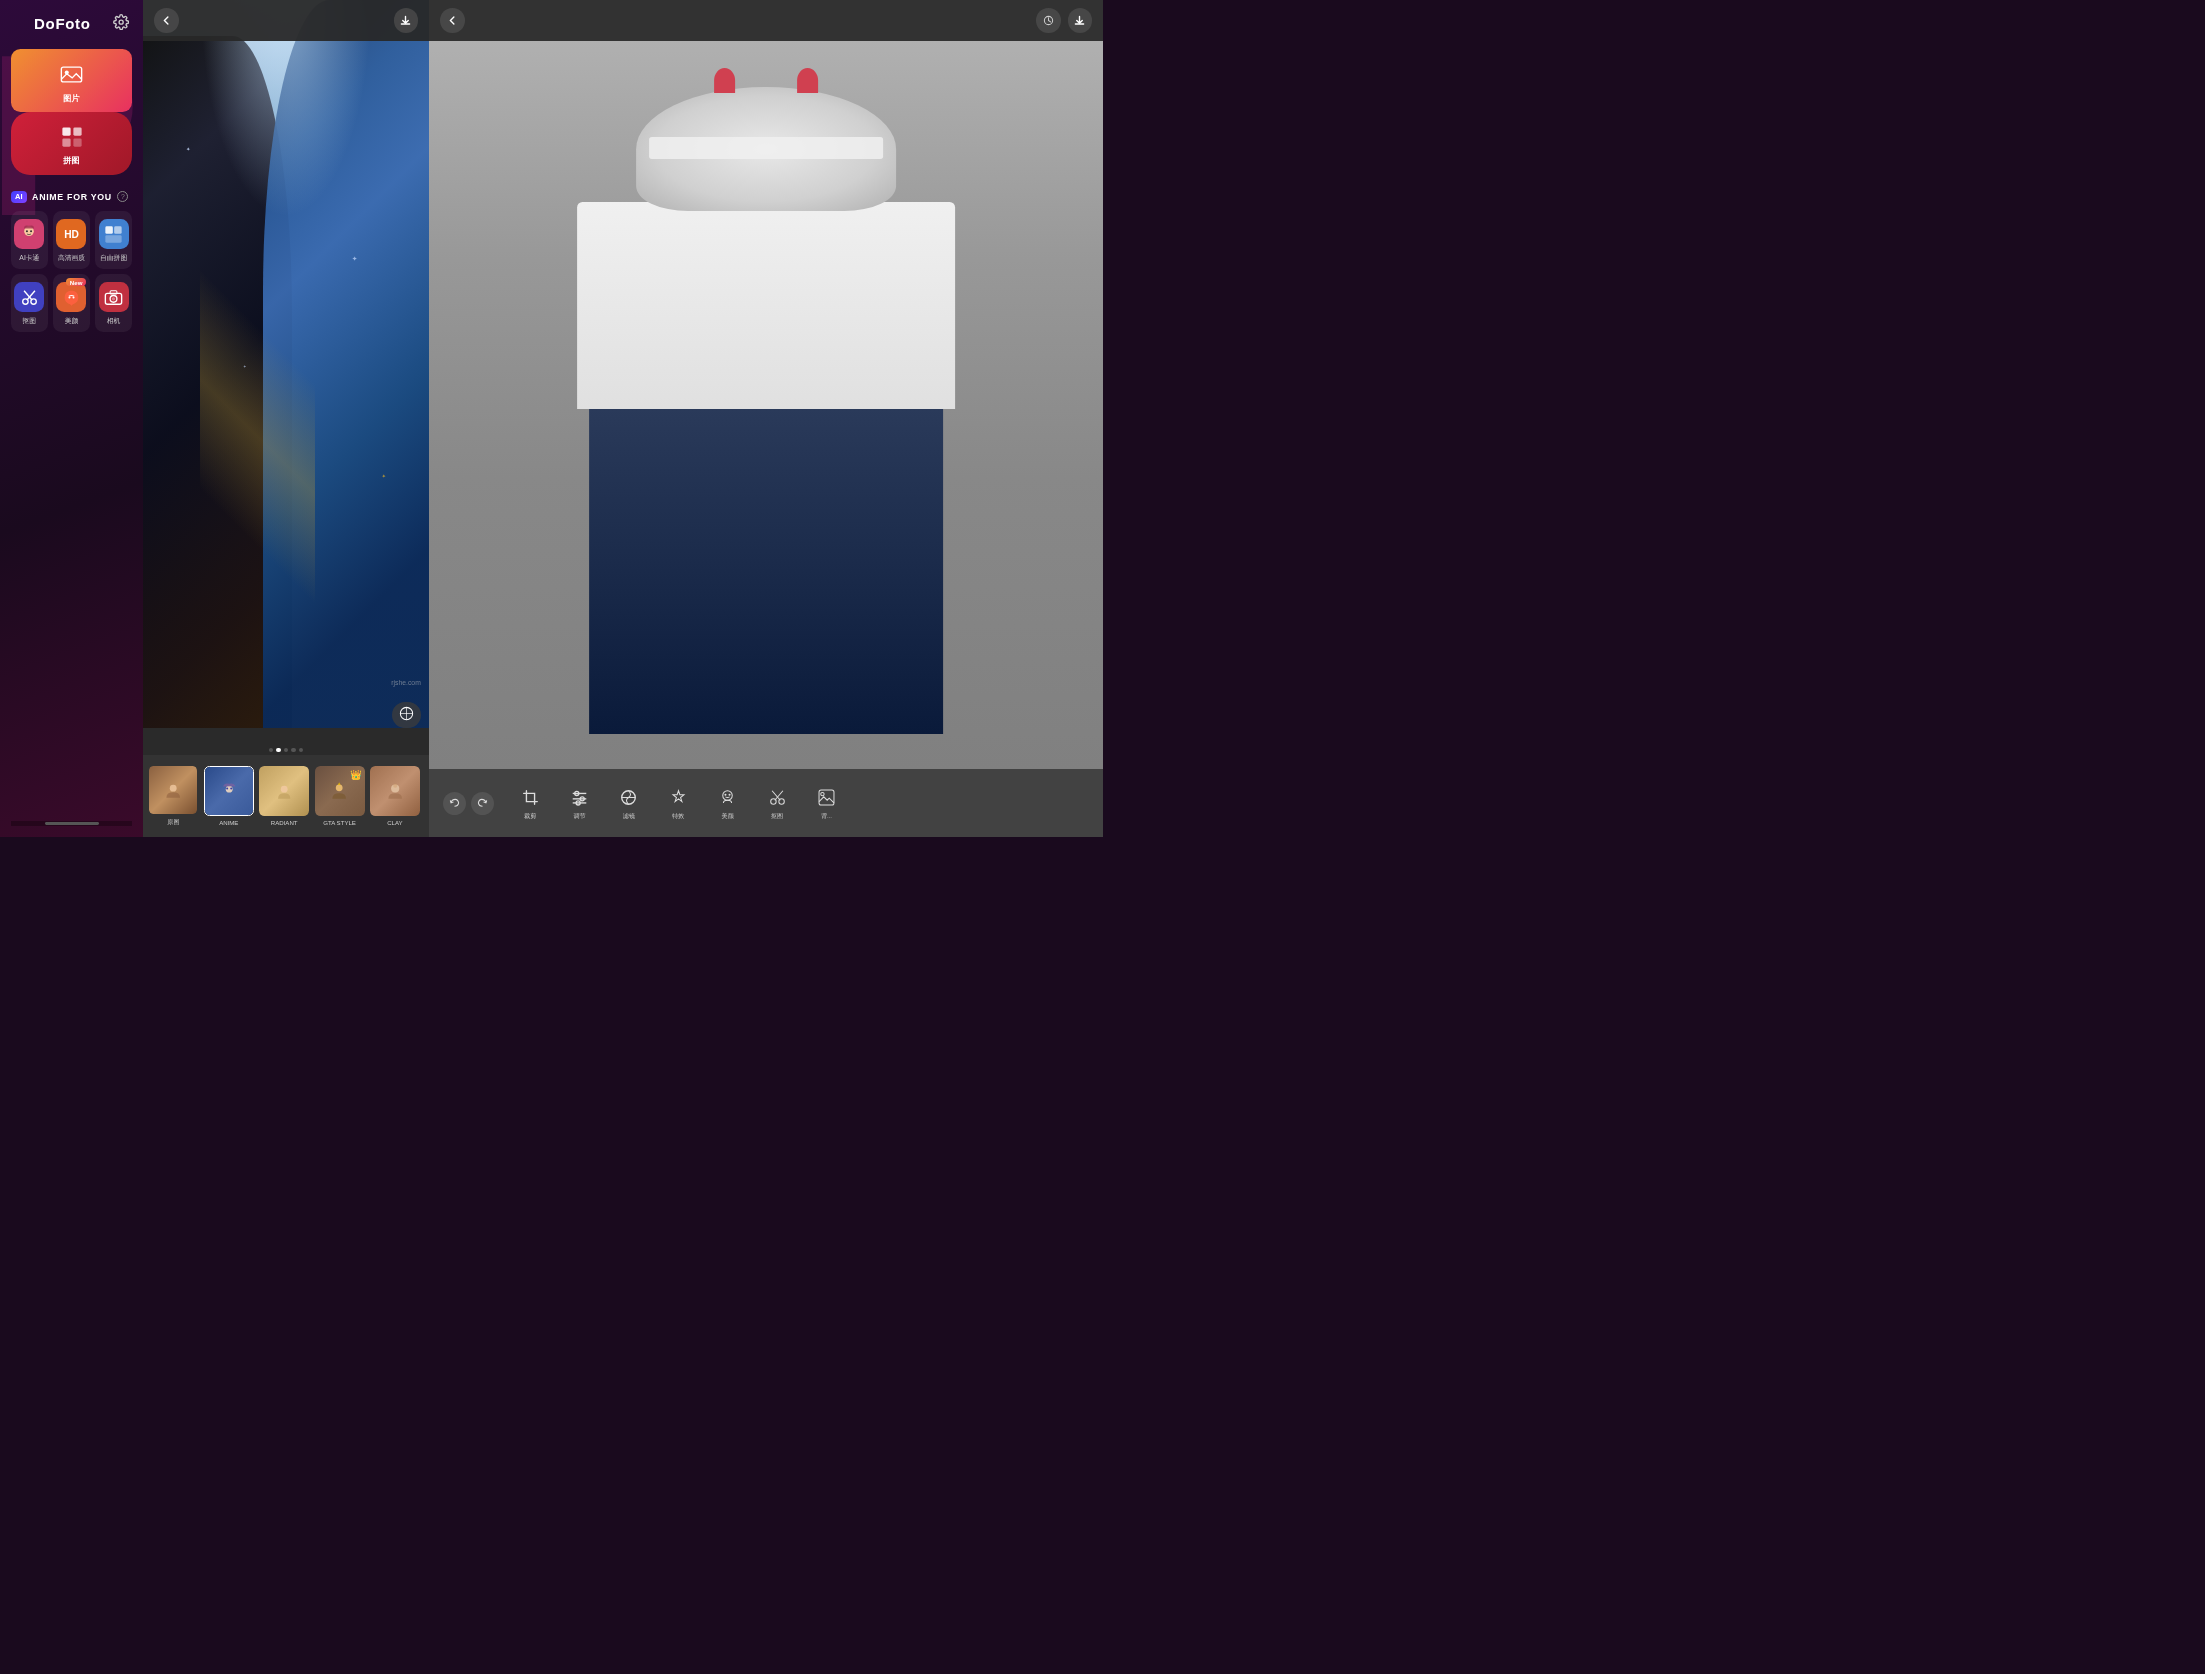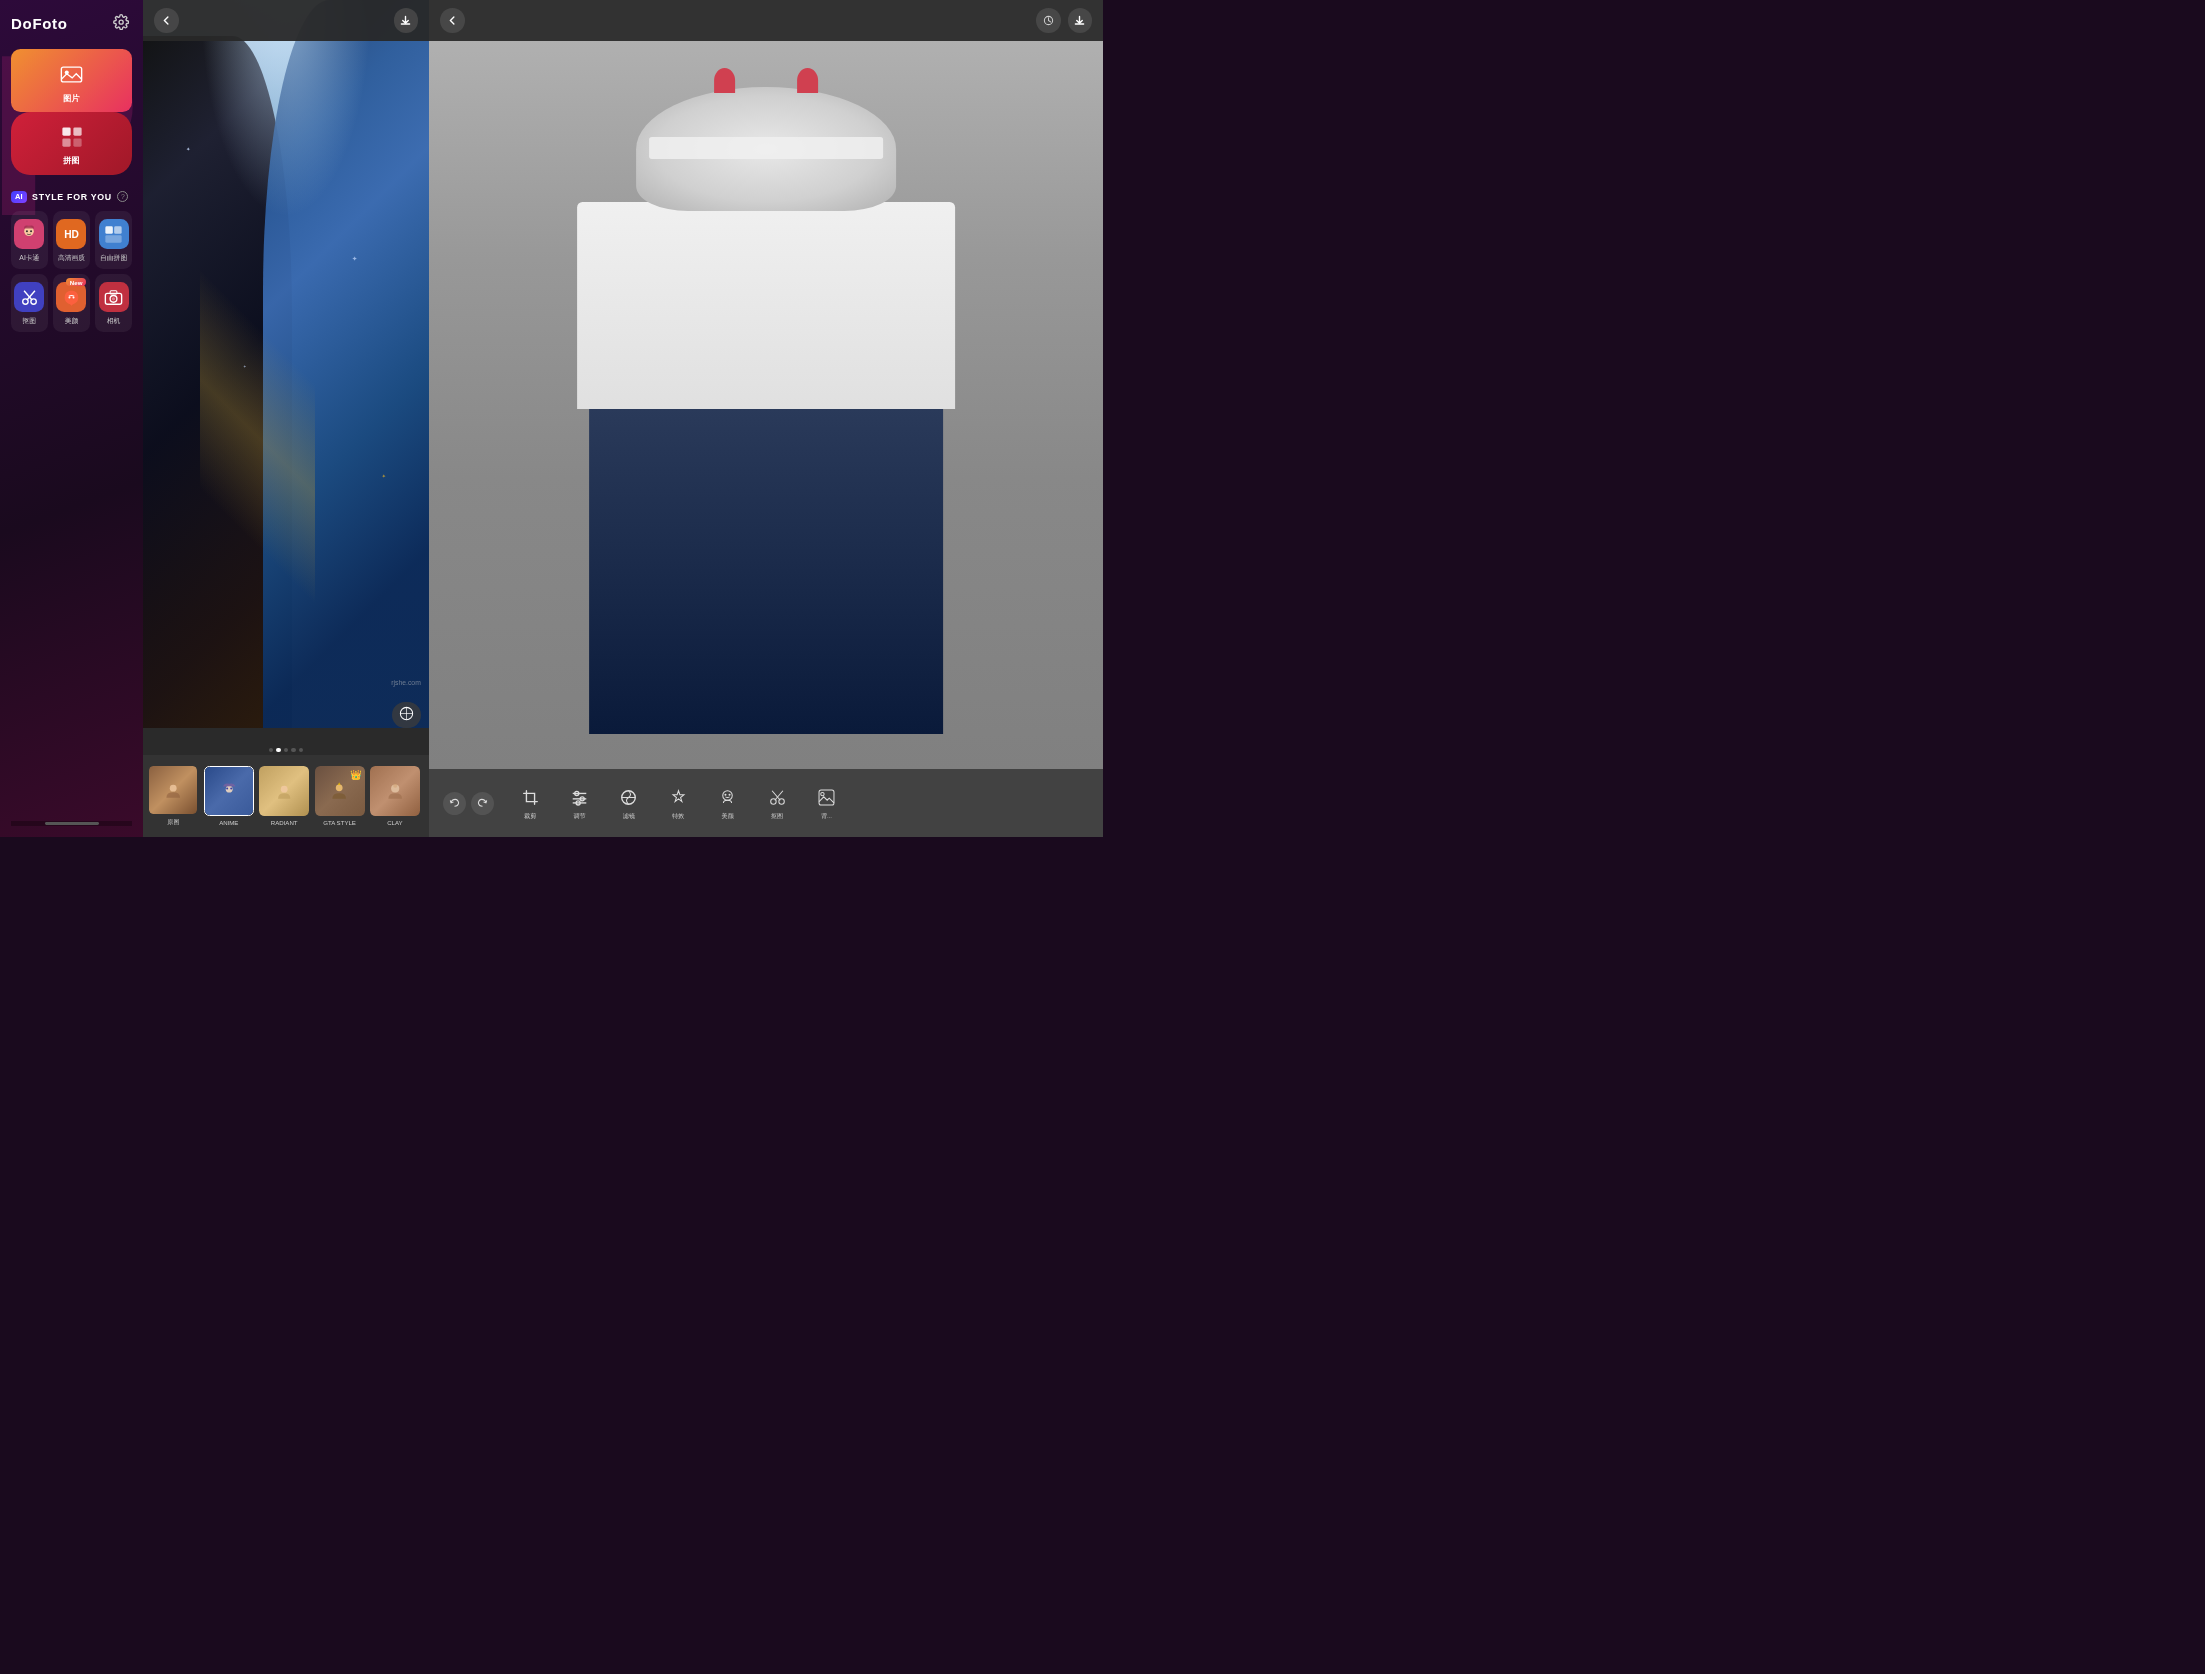--- a/index.html
+++ b/index.html
@@ -51,20 +51,21 @@
       display: flex;
       align-items: center;
       justify-content: space-between;
       margin-bottom: 16.3px;
     }
     .logo {
       color: white;
       font-size: 15px;
       font-weight: 800;
       letter-spacing: 0.7px;
+      margin-left: 23px;
     }
     .settings-icon {
       width: 19px;
       height: 19px;
       color: #ccc;
       cursor: pointer;
     }
 
     .main-buttons {
       display: flex;
@@ -420,21 +421,21 @@
               <rect x="18" y="18" width="12" height="12" rx="2" fill="white" opacity="0.3"></rect>
             </svg>
           </div>
           <span style="color:white;font-size:8.2px;font-weight:600;">拼图</span>
         </button>
       </div>
 
       <div class="magic-section">
         <div class="magic-header">
           <span class="ai-badge">AI</span>
-          <span class="magic-title">STYLE FOR YOU</span>
+          <span class="magic-title">ANIME FOR YOU</span>
           <span class="help-icon">?</span>
         </div>
 
         <div class="feature-grid">
 
           <div class="feature-item">
             <div class="feature-icon" style="background:#d04070;">
               <svg width="22" height="22" viewBox="0 0 32 32">
                 <circle cx="16" cy="12" r="7" fill="#f8c8a0"></circle>
                 <path d="M8 28 Q8 20 16 20 Q24 20 24 28" fill="#d04070"></path>

